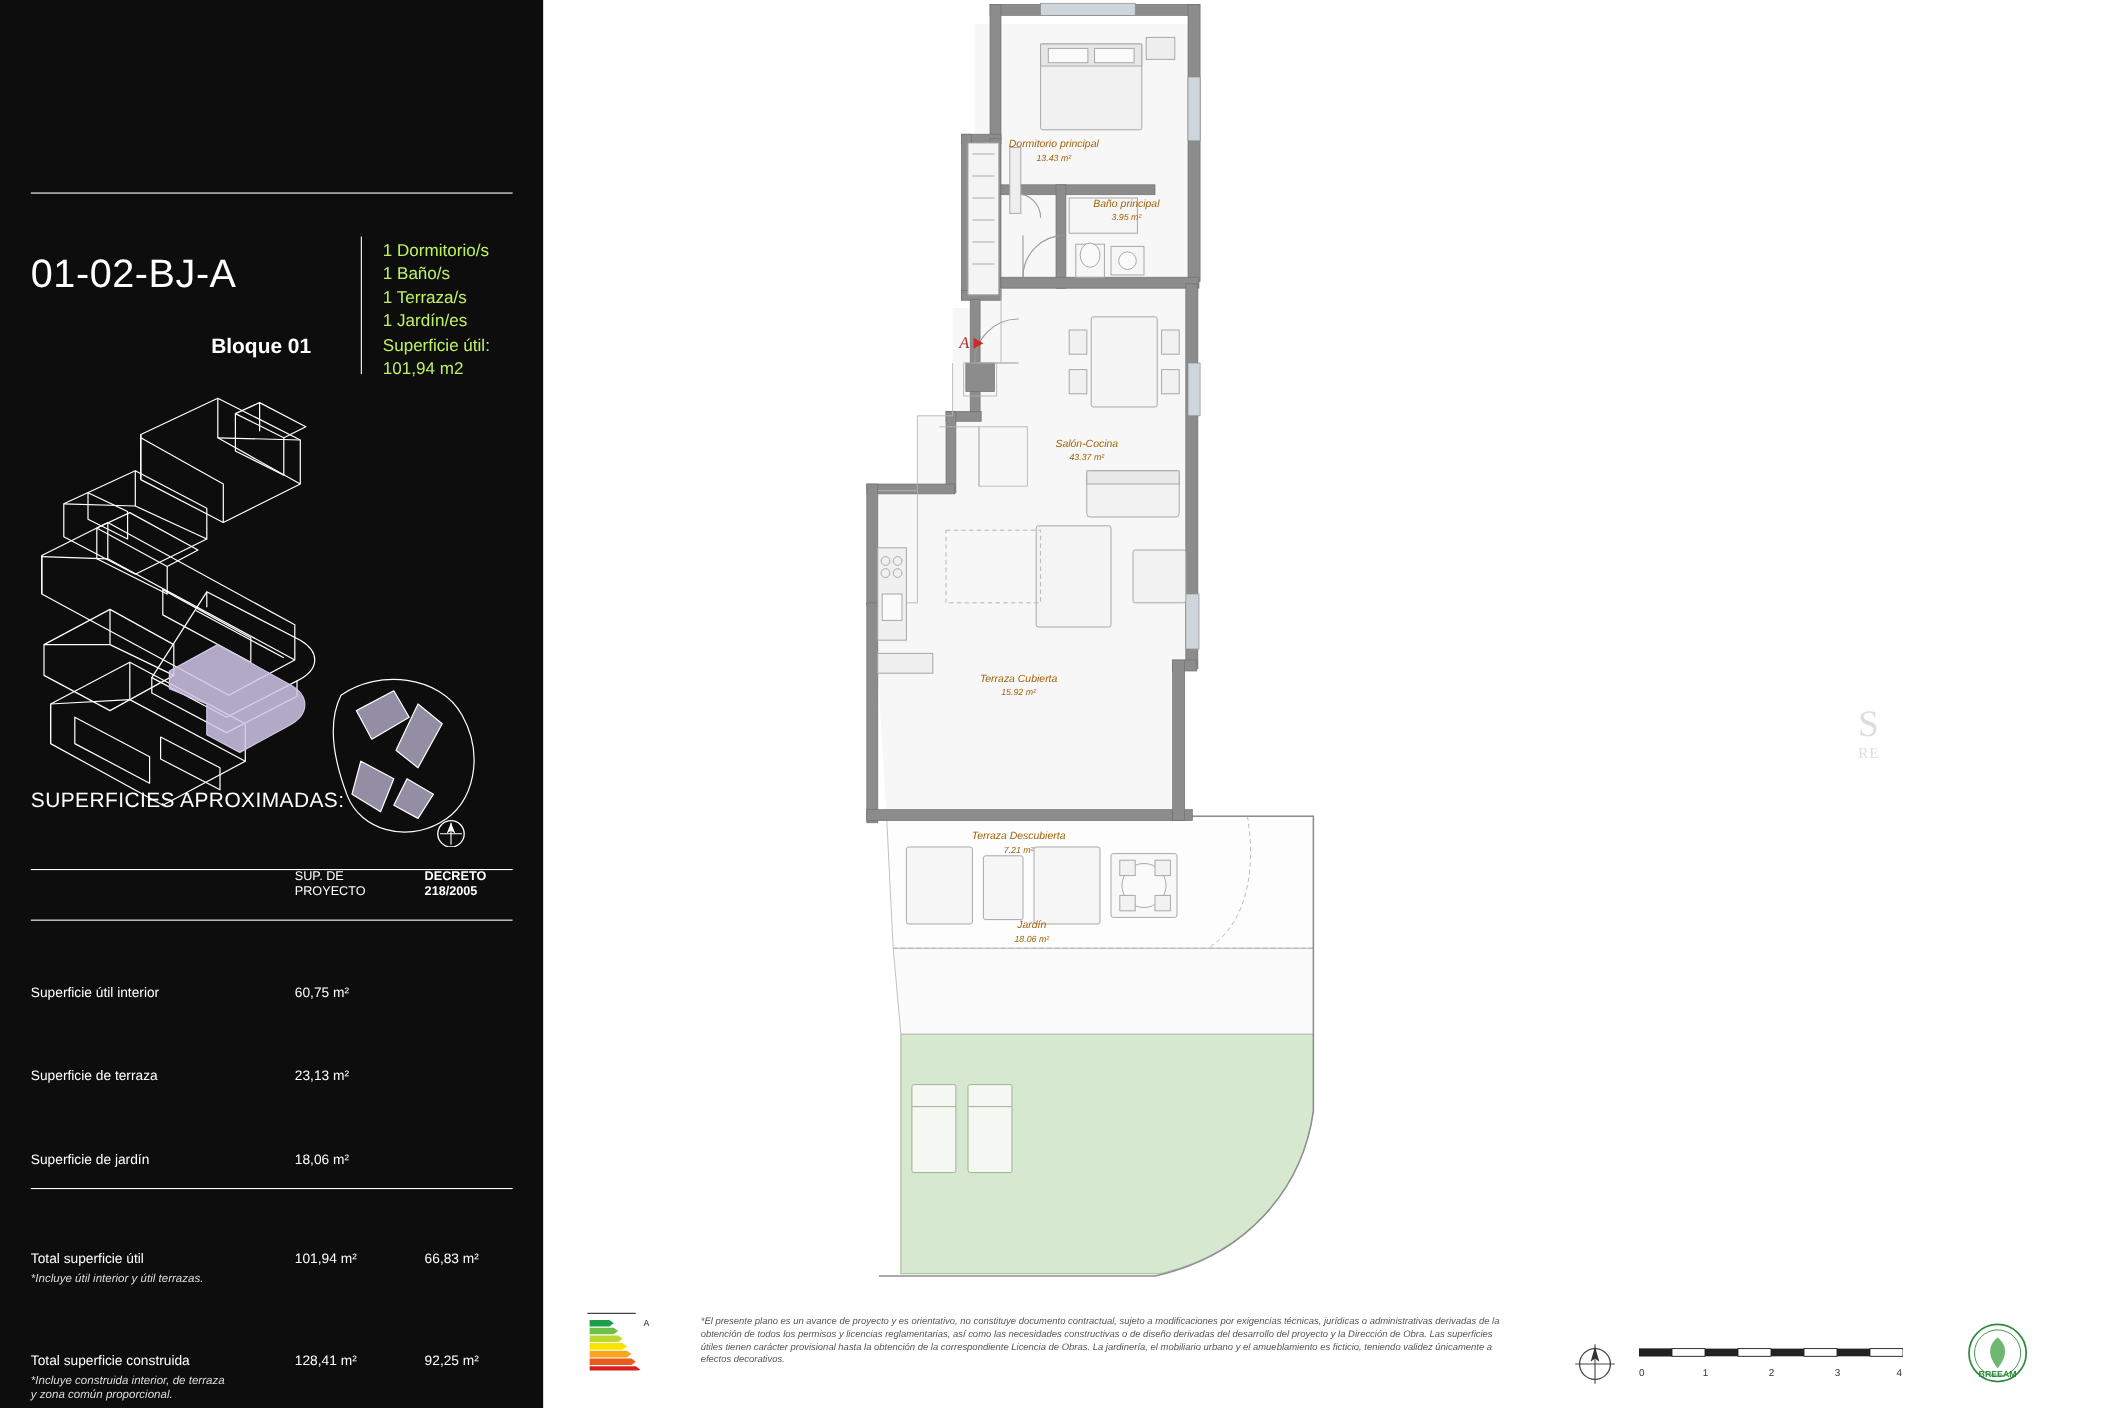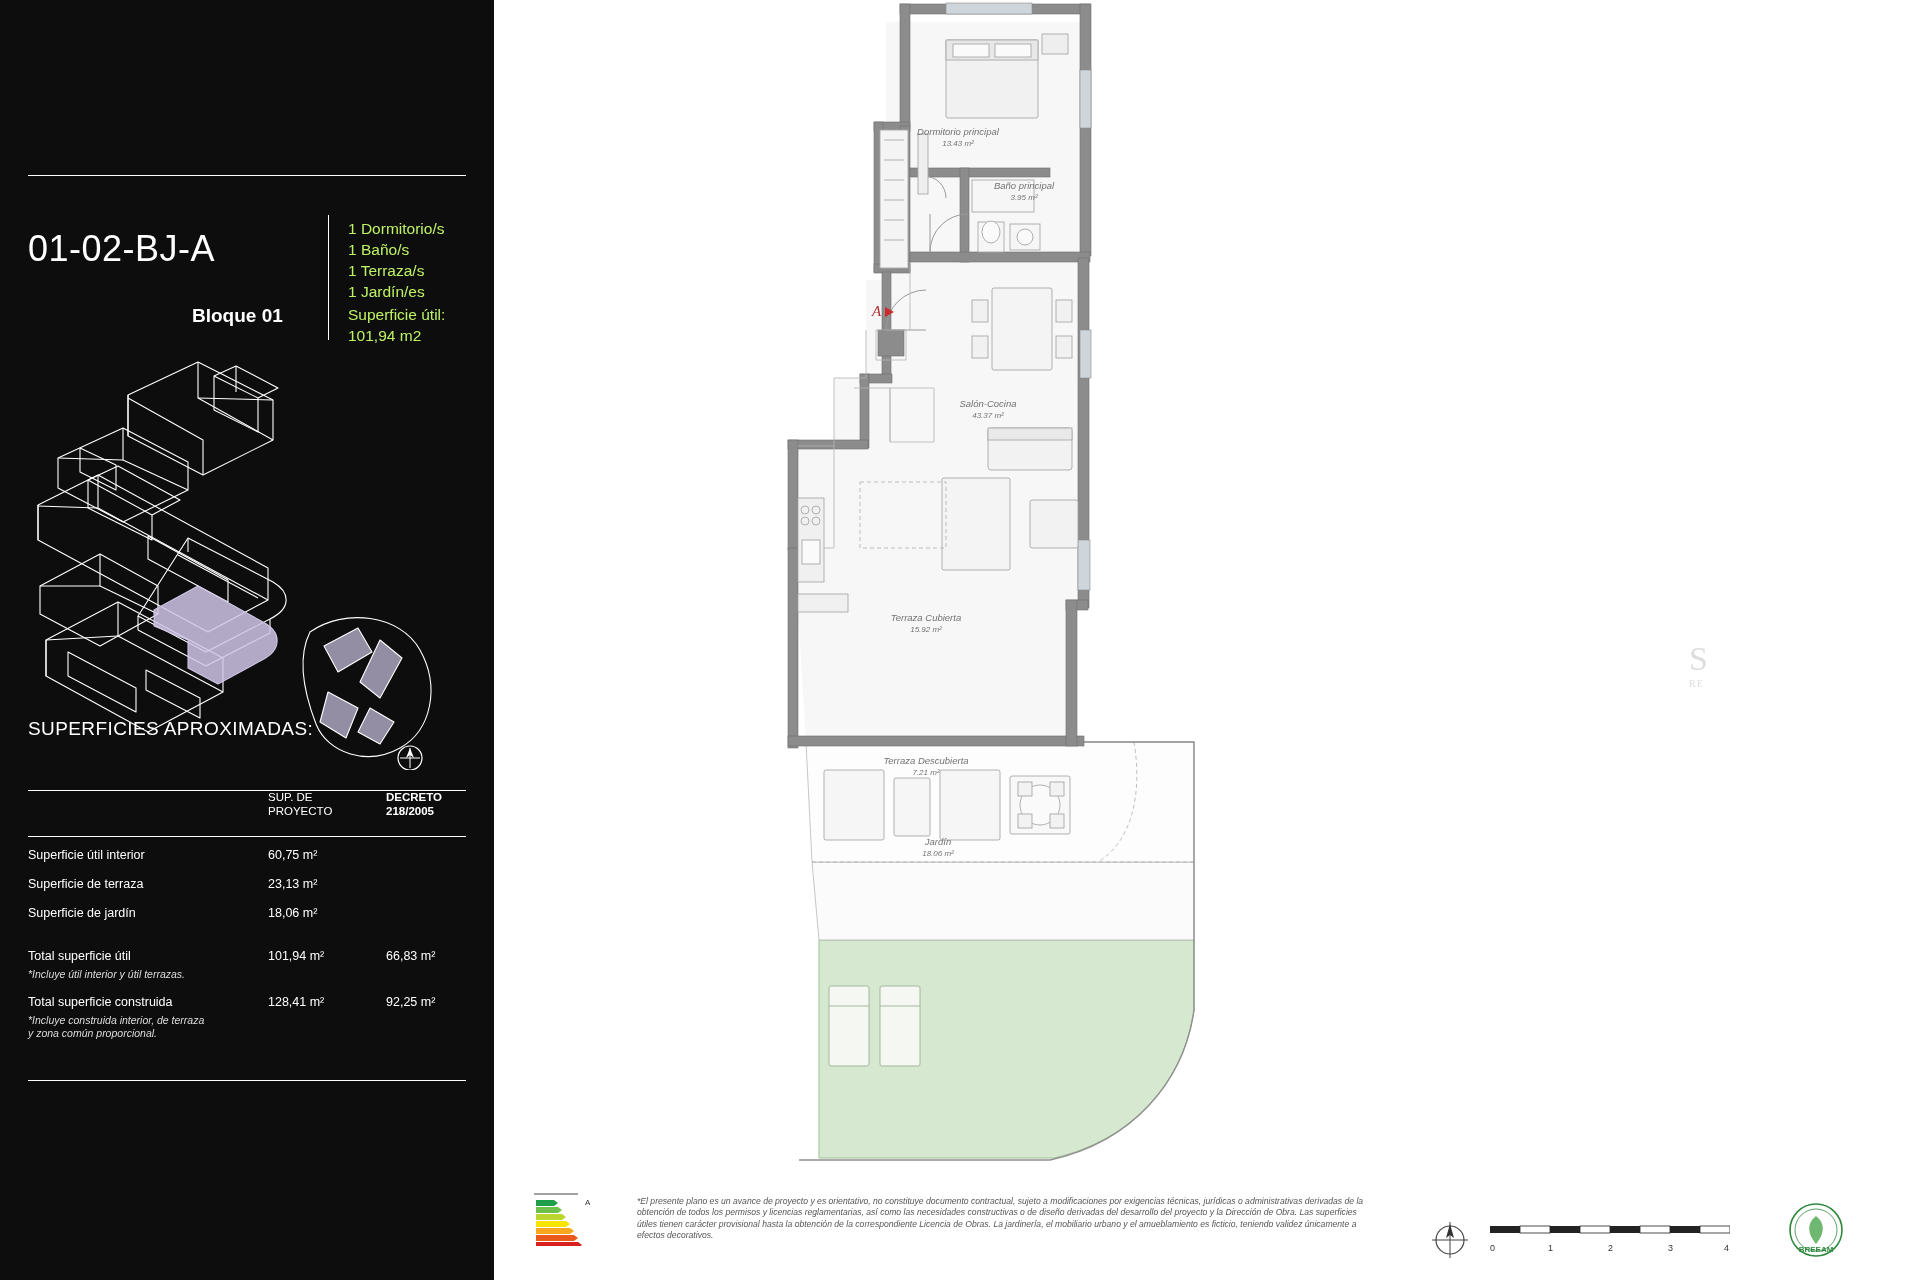--- a/index.html
+++ b/index.html
@@ -100,20 +100,21 @@
     position: absolute; left: 358px; top: 0;
     width: 110px; text-align: left;
     font-size: 11.5px; line-height: 14px; font-weight: bold;
   }
   .rule-row { position: absolute; left: 0; width: 438px; height: 1px; background: #ffffff; }
 
   .trow {
     position: relative;
     height: 29px;
     font-size: 12.5px;
+    margin-top: 47px;
   }
   .trow .label { position: absolute; left: 0; top: 0; }
   .trow .v1 { position: absolute; left: 240px; top: 0; text-align: center; }
   .trow .v2 { position: absolute; left: 358px; top: 0; }
   .note {
     font-style: italic;
     font-size: 10.5px;
     line-height: 13px;
     color: #dddddd;
   }
@@ -124,21 +125,21 @@
     left: 494px; top: 0;
     width: 1426px; height: 1280px;
     background: #ffffff;
   }
   .plan-svg { position: absolute; left: 0; top: 0; }
 
   .room-label {
     position: absolute;
     font-family: "Liberation Sans", sans-serif;
     font-style: italic;
-    color: #737373;
+    color: #a16207;
     text-align: center;
     line-height: 12px;
     white-space: nowrap;
   }
   .room-label .nm { font-size: 9.5px; }
   .room-label .ar { font-size: 8px; font-style: italic; }
 
   
   .disclaimer {
     position: absolute;
@@ -178,21 +179,21 @@
     width: 72px; height: 62px;
   }
   .watermark {
     position: absolute;
     left: 1195px; top: 640px;
     color: rgba(120,120,120,0.25);
     font-size: 34px;
     letter-spacing: 2px;
     font-family: "Liberation Serif", serif;
   }
-  .watermark small { display:block; font-size: 10px; letter-spacing: 1px; }
+  .watermark small { display:block; font-size: 14px; letter-spacing: 1px; }
 </style>
 </head>
 <body>
 
 <div class="left-panel">
   <div class="panel-inner">
     <div class="rule rule-top"></div>
 
     <div class="unit-code">01-02-BJ-A</div>
     <div class="bloque">Bloque 01</div>

